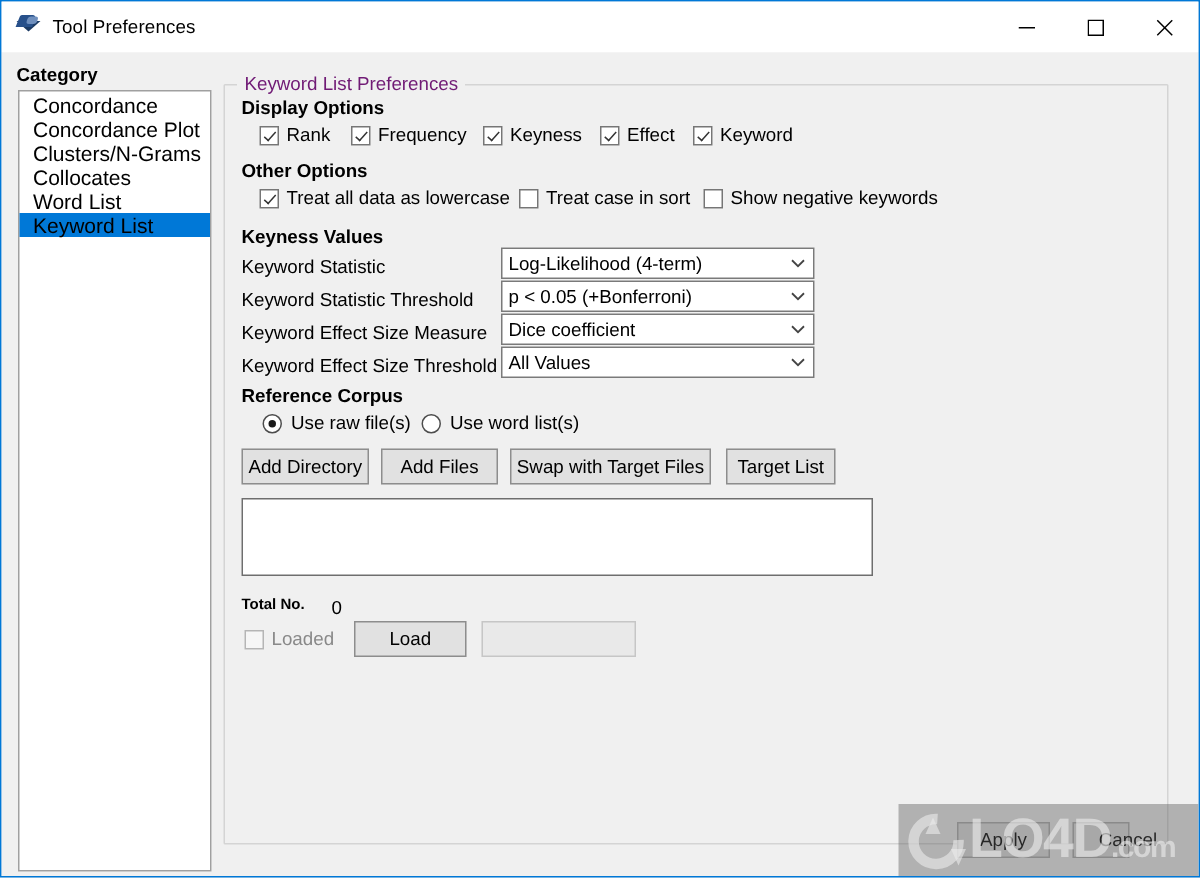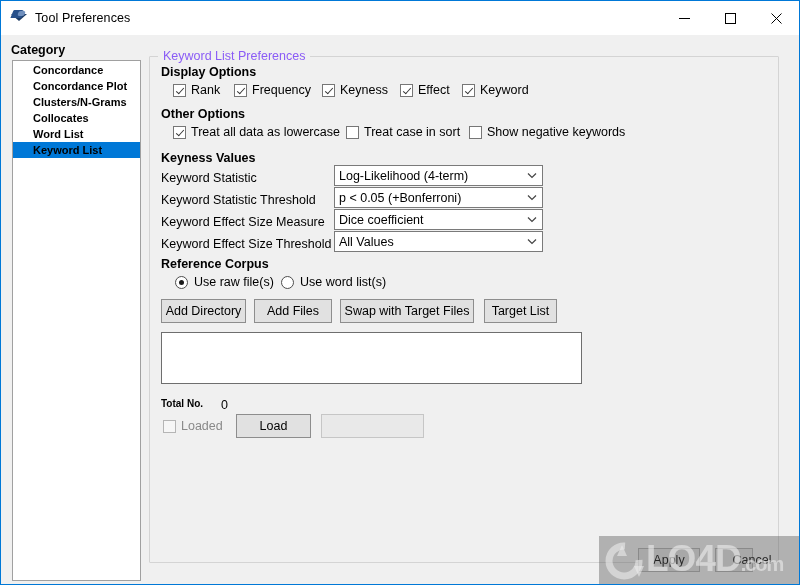--- a/index.html
+++ b/index.html
@@ -88,47 +88,46 @@
     position: absolute;
     left: 11px; top: 25px;
     width: 129px; height: 521px;
     background: #ffffff;
     border: 1px solid #a0a0a0;
     padding-top: 1px;
   }
   .cat-item {
     height: 16px;
     line-height: 16px;
-    padding-left: 20px;
-    font-size: 11px;
-    color: #000;
-    white-space: nowrap;
-    cursor: default;
-    font-weight: bold;
+    padding-left: 9px;
+    font-size: 14px;
+    color: #000;
+    white-space: nowrap;
+    cursor: default;
   }
   .cat-item.selected {
     background: #0078d7;
     color: #000000;
   }
 
   
   .groupbox {
     position: absolute;
     left: 148px; top: 21px;
     width: 630px; height: 507px;
     border: 1px solid #d4d4d4;
     border-radius: 1px;
   }
   .groupbox-title {
     position: absolute;
     left: 157px; top: 14px;
     background: #f0f0f0;
     padding: 0 5px;
     font-size: 12.5px;
-    color: #8b5cf6;
+    color: #701a75;
     white-space: nowrap;
   }
 
   .section-head {
     position: absolute;
     font-size: 12.5px;
     font-weight: bold;
     color: #000;
     white-space: nowrap;
   }

